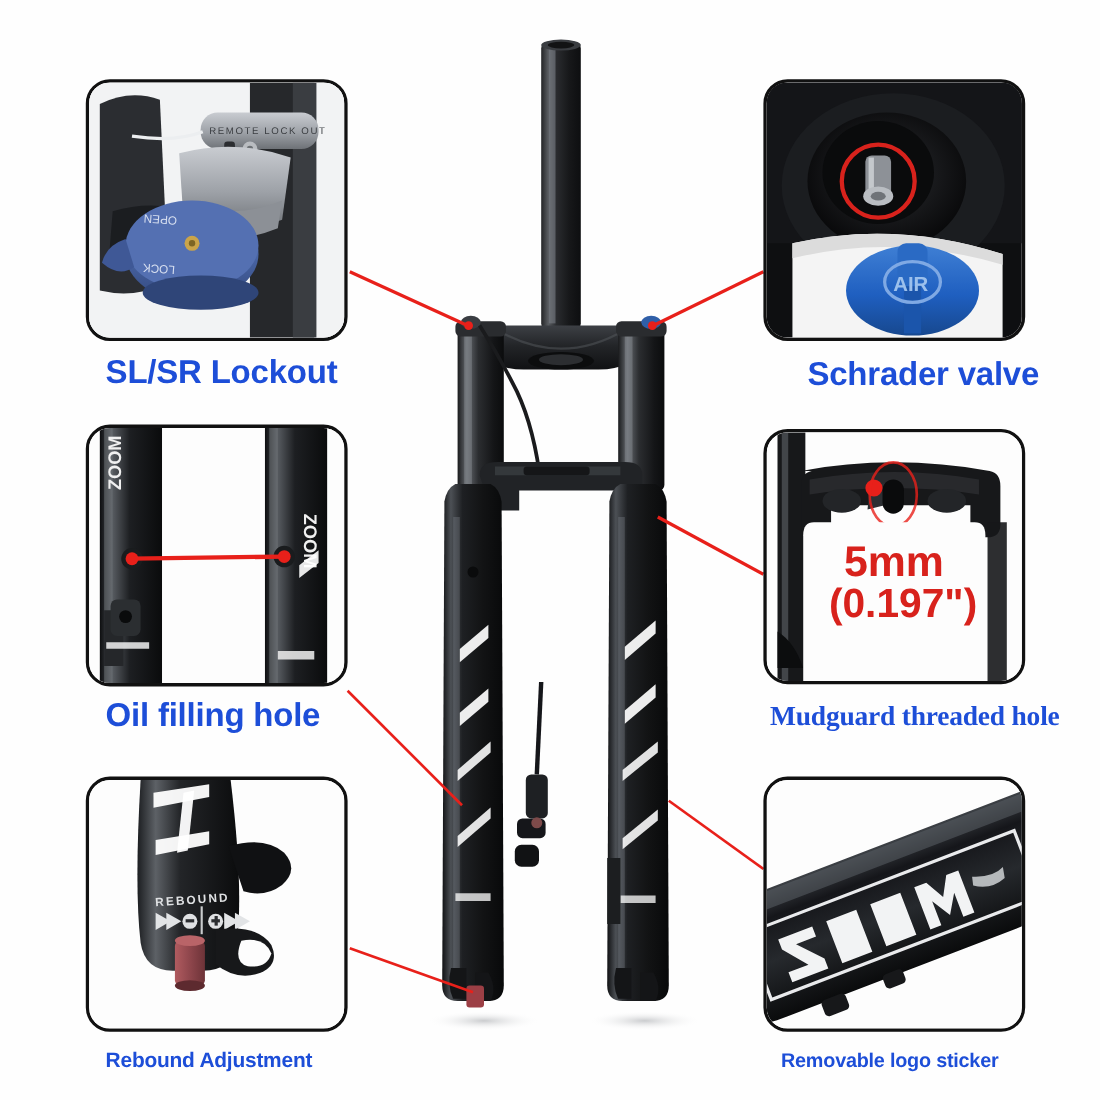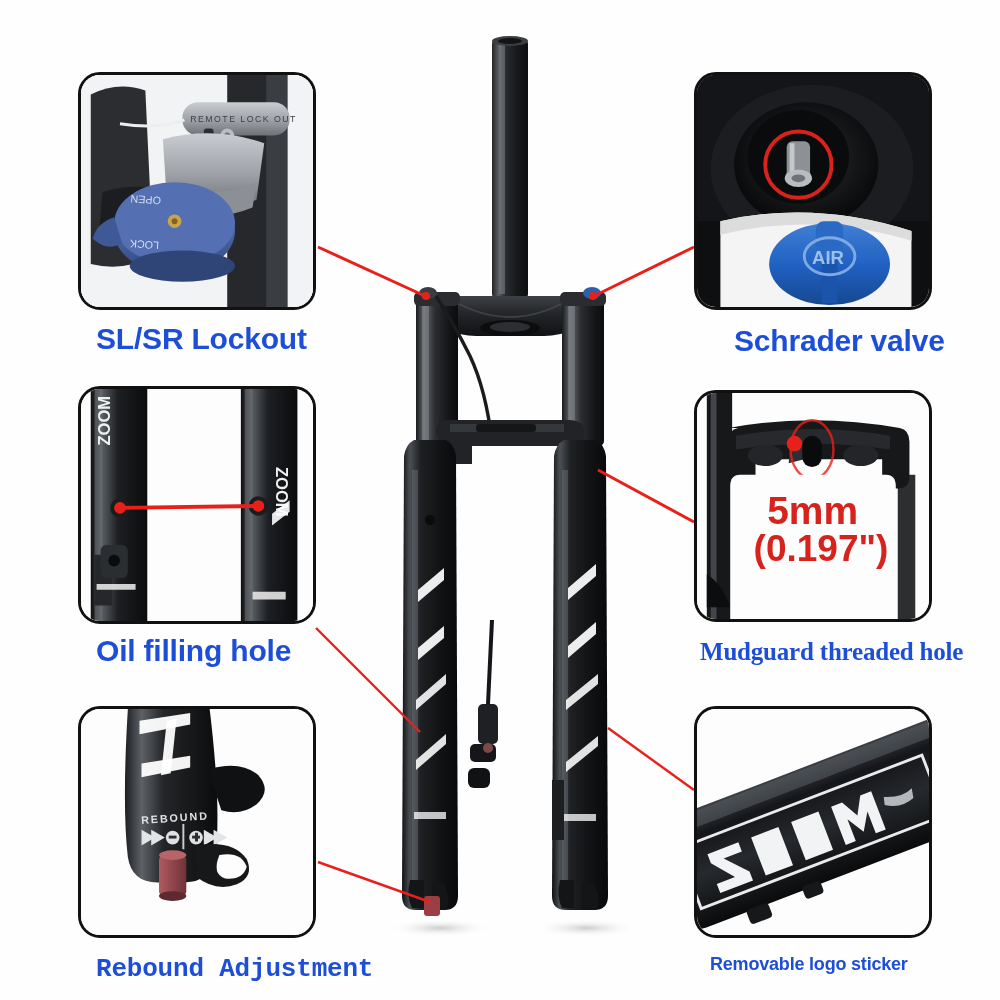--- a/index.html
+++ b/index.html
@@ -368,21 +368,21 @@
 
         <path d="M130 62 q34 -10 52 6 q14 16 -2 30 q-16 12 -36 6 Z" fill="#101113"></path>
         <path d="M118 140 q38 -6 52 14 q8 18 -10 26 q-22 8 -42 -8 Z" fill="#17181a"></path>
         <path d="M142 150 q22 -4 28 12 q-4 14 -22 12 q-14 -4 -6 -24 Z" fill="#fdfdfd"></path>
 
         <rect x="80" y="150" width="28" height="42" rx="5" fill="url(#p5knob)"></rect>
         <ellipse cx="94" cy="150" rx="14" ry="5" fill="#b96468"></ellipse>
         <ellipse cx="94" cy="192" rx="14" ry="5" fill="#5d2a2f"></ellipse>
       </svg>
     </div>
-    <div class="clabel" style="left:96px;top:954px;font-size:26px;font-family:Liberation Mono, monospace;">Rebound Adjustment</div>
+    <div class="clabel" style="left:96px;top:954px;font-size:19px;">Rebound Adjustment</div>
   </div>
 
   <div class="callout">
     <div class="cbox" style="left:694px;top:706px;width:238px;height:232px;">
       <svg class="photo" viewBox="0 0 238 232">
         <defs>
           <linearGradient id="p6leg" x1="0" y1="0" x2="0" y2="1">
             <stop offset="0%" stop-color="#3c4045"></stop>
             <stop offset="22%" stop-color="#15161a"></stop>
             <stop offset="55%" stop-color="#26292d"></stop>

